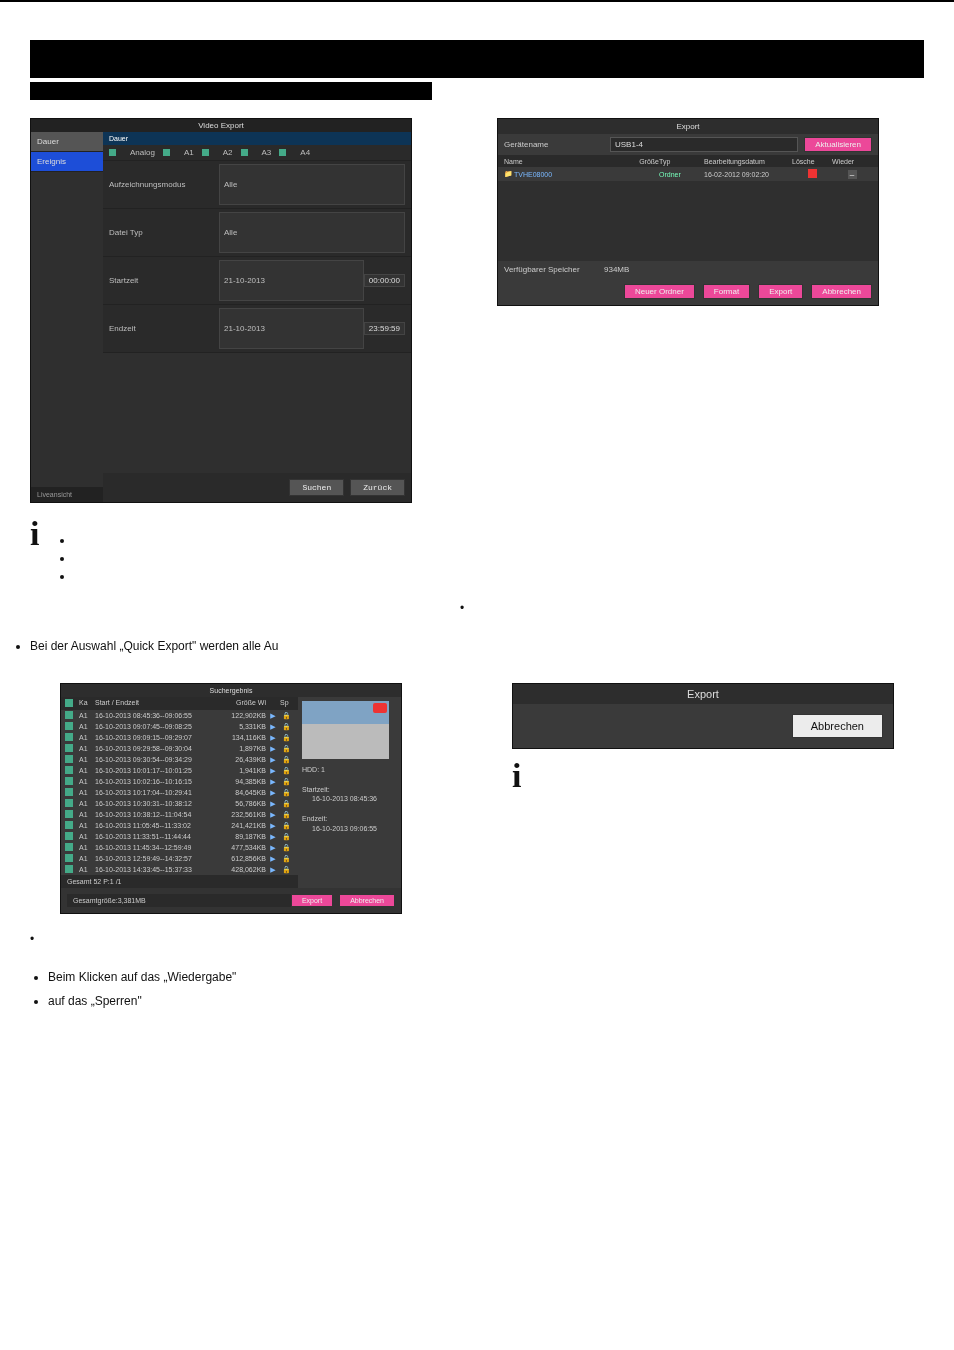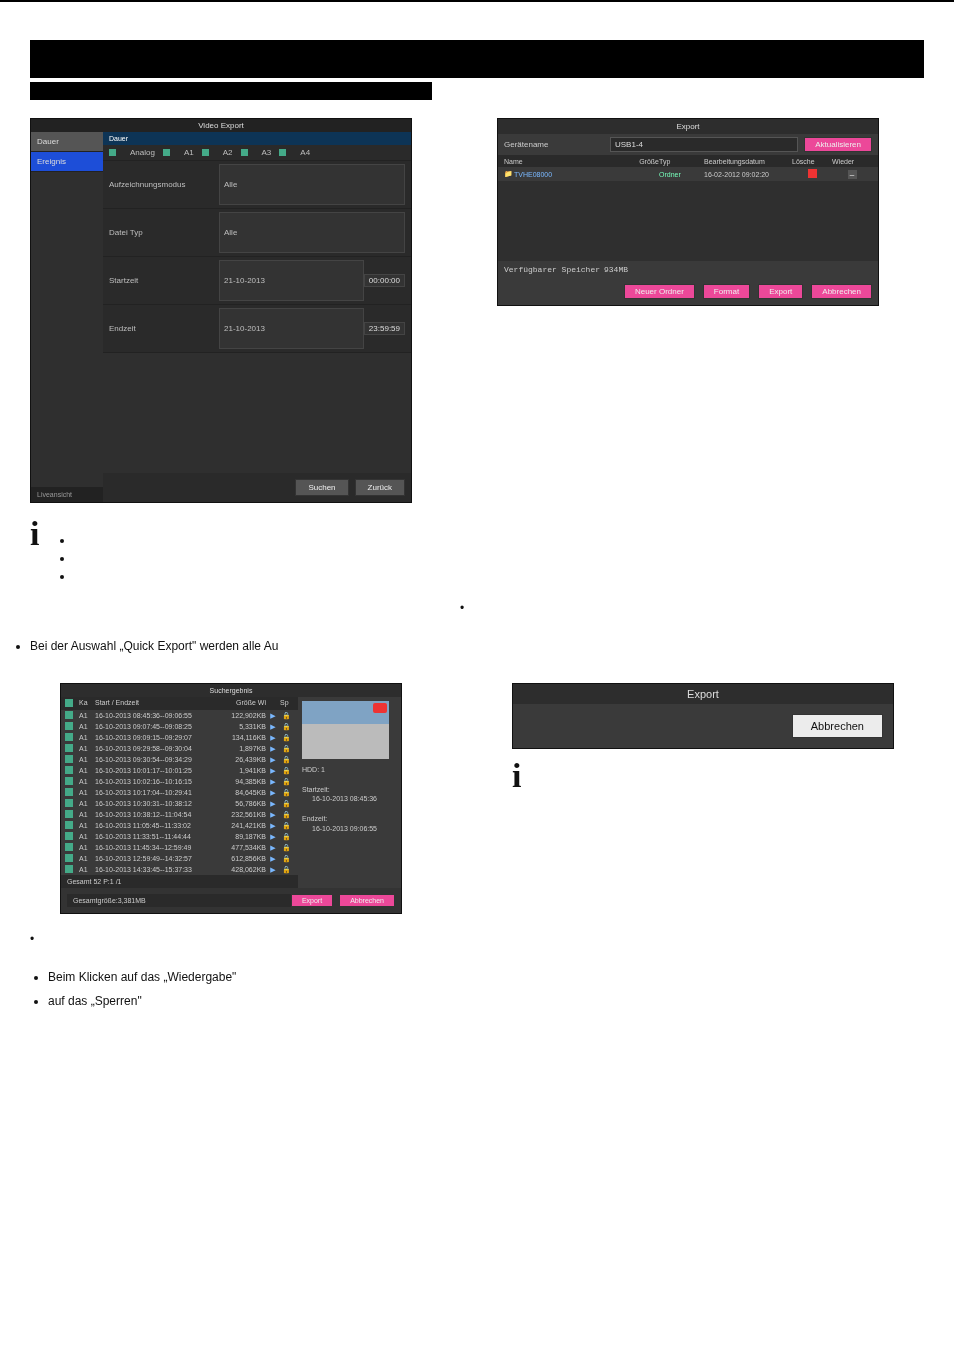--- a/index.html
+++ b/index.html
@@ -19,21 +19,21 @@
   .ve-live{background:#222;padding:4px 6px;color:#999;font-size:7px;}
   .ve-main { flex:1; }
   .ve-topbar{ background:#0d3456; color:#fff; padding:3px 6px; font-size:7px;}
   .ve-row{display:flex;align-items:center;padding:3px 6px;border-bottom:1px solid #222;}
   .ve-lbl{width:110px;}
   .ve-val{flex:1;}
   .ve-chk{display:inline-flex;align-items:center;gap:14px;margin-right:8px;}
   .ve-chkbox{width:7px;height:7px;background:#4a8; display:inline-block;}
   .ve-dd{background:#333;border:1px solid #444;padding:15px 4px;flex:1;}
   .ve-time{background:#333;border:1px solid #444;padding:1px 4px;margin-left:auto;color:#ddd;}
-  .ve-btnbar{display:flex;justify-content:flex-end;gap:6px;padding:6px;}
+  .ve-btnbar{display:flex;justify-content:flex-end;gap:6px;padding:6px;font-family:Liberation Mono, monospace;}
   .ve-btn{background:#555;border:1px solid #333;padding:3px 12px;color:#eee;font-size:8px;}
   
   .exp-panel{width:380px;background:#3a3a3a;color:#ccc;font-size:8px;border:1px solid #111;}
   .exp-title{background:#2d2d2d;text-align:center;padding:3px;color:#ddd;}
   .exp-row{display:flex;align-items:center;padding:3px 6px;gap:6px;border-bottom:1px solid #2a2a2a;}
   .exp-lbl{width:100px;}
   .exp-dd{flex:1;background:#2a2a2a;border:1px solid #555;padding:2px 4px;color:#ddd;}
   .exp-btn{background:#ec4899;padding:2px 10px;border:1px solid #333;color:#eee;}
   .exp-hdr{display:flex;background:#2a2a2a;padding:2px 6px;font-size:7px;}
   .exp-hdr span:nth-child(1){width:100px;}
@@ -46,21 +46,21 @@
   .exp-datarow .ic{width:10px;}
   .exp-datarow .nm{width:90px;color:#7ab8ff;}
   .exp-datarow .sz{width:55px;text-align:right;}
   .exp-datarow .ty{width:45px;color:#7fb;}
   .exp-datarow .dt{flex:1;}
   .exp-datarow .del{width:40px;text-align:center;}
   .exp-datarow .pl{width:40px;text-align:center;}
   .sq-del{width:9px;height:9px;background:#e33;display:inline-block;}
   .sq-play{width:9px;height:9px;background:#555;display:inline-flex;align-items:center;justify-content:center;color:#fff;font-size:8px;}
   .exp-empty{height:80px;background:#2f2f2f;}
-  .exp-foot-row{display:flex;padding:4px 6px;align-items:flex-start;font-family:Liberation Mono, monospace;}
+  .exp-foot-row{display:flex;padding:4px 6px;align-items:flex-start;}
   .exp-btnbar{display:flex;justify-content:flex-end;gap:8px;padding:6px;}
   
   ul{margin:4px 0 10px 18px;padding:0;}
   li{margin:0 0 4px 0;}
   .info-icon{font-family:Georgia,serif;font-size:34px;font-weight:bold;vertical-align:top;display:inline-block;width:26px;}
   .info-box{display:flex;margin:12px 0 0 0;}
   .info-body{flex:1;}
   .info-body ul{list-style:disc;}
   .info-lone{margin:8px 0 0 430px;}
   .info-lone::before{content:"•";margin-right:8px;}

